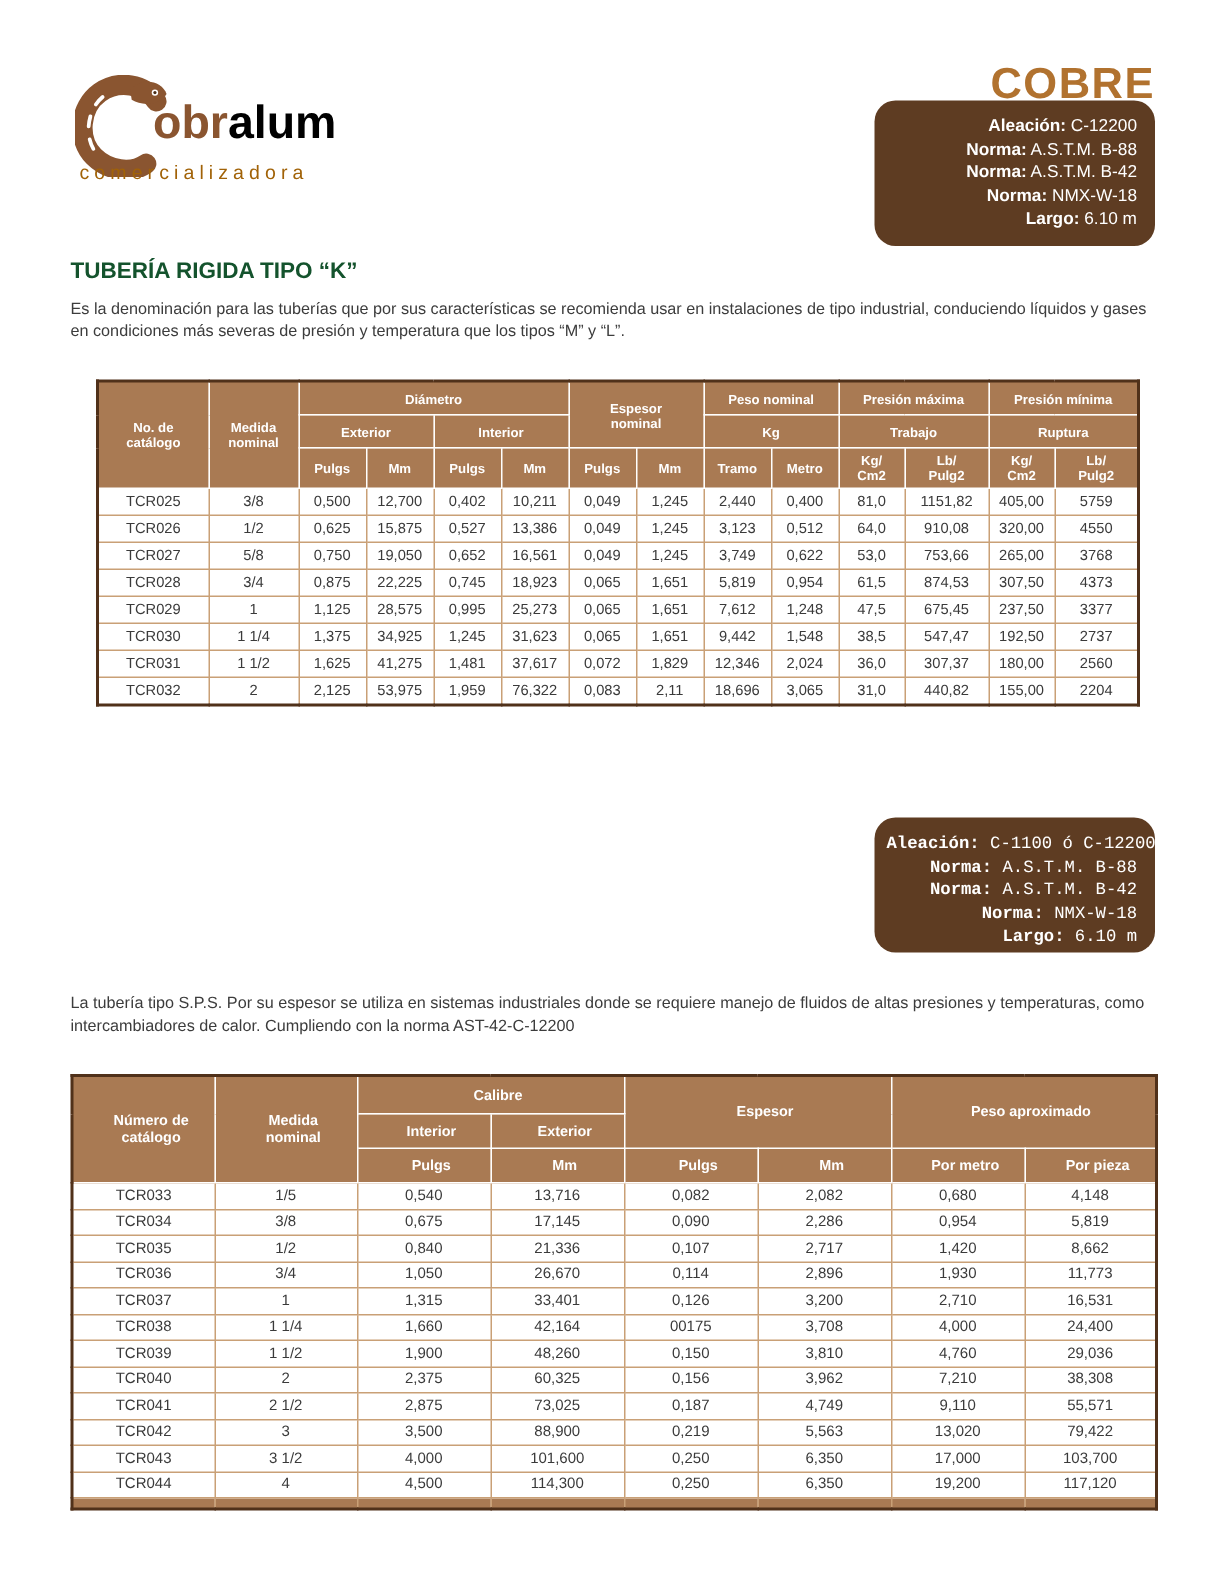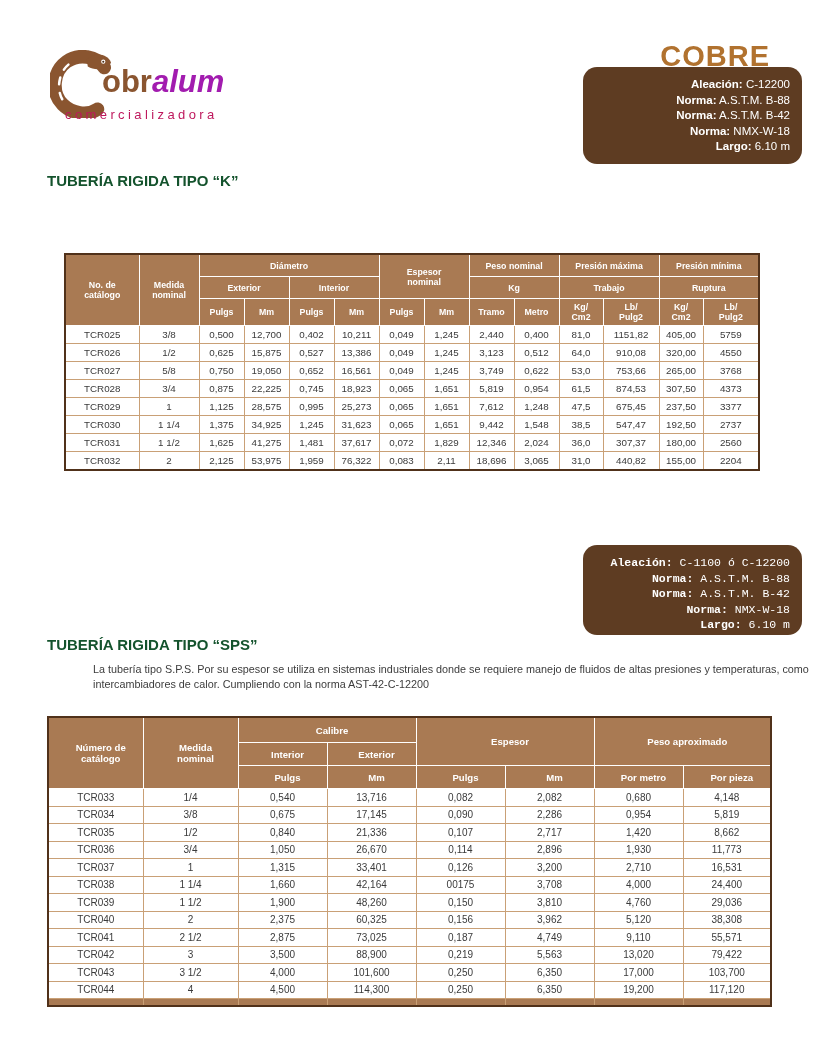--- a/index.html
+++ b/index.html
@@ -4,41 +4,41 @@
 <style>
   html,body{margin:0;padding:0;background:#fff;}
   .page{position:relative;width:816px;height:1056px;background:#fff;overflow:hidden;
         font-family:"Liberation Sans", sans-serif;}
 
   
   .logo{position:absolute;left:50px;top:50px;width:200px;height:72px;}
   .cobra{position:absolute;left:0;top:0;}
   .wordmark{position:absolute;left:52px;top:14px;font-size:31px;font-weight:bold;letter-spacing:0;}
   .wm-brown{color:#8a5530;}
-  .wm-gray{color:#a21caf;font-style:italic;}
-  .tagline{position:absolute;left:3px;top:57px;font-size:13px;letter-spacing:3.4px;color:#be185d;margin-left:12px;}
+  .wm-gray{color:#000000;}
+  .tagline{position:absolute;left:3px;top:57px;font-size:13px;letter-spacing:3.4px;color:#a16207;}
 
   
   .product-title{position:absolute;right:46px;top:40px;font-size:29px;font-weight:bold;
                  color:#b1722f;letter-spacing:1px;}
-  .spec-badge{position:absolute;left:583px;width:219px;background:#5e3c22;border-radius:14px;
+  .spec-badge{position:absolute;left:583px;width:187px;background:#5e3c22;border-radius:14px;
               box-sizing:border-box;padding:10px 12px 8px 8px;text-align:right;color:#fff;}
   .spec-badge.k{top:67px;height:97px;}
   .spec-badge.sps{top:545px;height:90px;font-family:Liberation Mono, monospace;}
   .spec-line{font-size:11.5px;line-height:15.6px;white-space:nowrap;}
   .spec-label{font-weight:bold;}
 
   
   .section-title{position:absolute;left:47px;font-size:15px;font-weight:bold;color:#14532d;}
   .section-title.k{top:172px;}
   .section-title.sps{top:636px;}
   .section-desc{position:absolute;left:47px;width:724px;font-size:10.8px;line-height:1.4;
                 color:#3c3c3c;}
   .section-desc.k{top:199px;}
-  .section-desc.sps{top:662px;margin-left:46px;}
+  .section-desc.sps{top:662px;}
 
   
   table{border-collapse:collapse;table-layout:fixed;position:absolute;background:#fff;
         border:2px solid #50311a;}
   th{background:#a97a53;color:#fff;border:1px solid #fff;font-weight:bold;
      text-align:center;vertical-align:middle;white-space:pre-line;padding:1px 2px;}
   td{border:1px solid #c9a076;color:#3a3a3a;text-align:center;vertical-align:middle;
      padding:0 2px;}
   .tk{left:64px;top:253px;width:694px;}
   .tk th{font-size:8.8px;}
@@ -75,20 +75,21 @@
 
   <div class="spec-badge k">
     <div class="spec-line"><span class="spec-label">Aleación:</span> <span>C-12200</span></div>
     <div class="spec-line"><span class="spec-label">Norma:</span> <span>A.S.T.M. B-88</span></div>
     <div class="spec-line"><span class="spec-label">Norma:</span> <span>A.S.T.M. B-42</span></div>
     <div class="spec-line"><span class="spec-label">Norma:</span> <span>NMX-W-18</span></div>
     <div class="spec-line"><span class="spec-label">Largo:</span> <span>6.10 m</span></div>
   </div>
 
   <div class="section-title k">TUBERÍA RIGIDA TIPO “K”</div>
+  <div class="section-desc k">Es la denominación para las tuberías que por sus características se recomienda usar en instalaciones de tipo industrial, conduciendo líquidos y gases en condiciones más severas de presión y temperatura que los tipos “M” y “L”.</div>
 
   <table class="tk">
     <colgroup>
       <col style="width:74px">
         <col style="width:60px">
       <col style="width:45px">
         <col style="width:45px">
         <col style="width:45px">
         <col style="width:45px">
       <col style="width:45px">
@@ -272,21 +273,20 @@
   </table>
 
   <div class="spec-badge sps">
     <div class="spec-line"><span class="spec-label">Aleación:</span> <span>C-1100 ó C-12200</span></div>
     <div class="spec-line"><span class="spec-label">Norma:</span> <span>A.S.T.M. B-88</span></div>
     <div class="spec-line"><span class="spec-label">Norma:</span> <span>A.S.T.M. B-42</span></div>
     <div class="spec-line"><span class="spec-label">Norma:</span> <span>NMX-W-18</span></div>
     <div class="spec-line"><span class="spec-label">Largo:</span> <span>6.10 m</span></div>
   </div>
 
-  <div class="section-title sps">TUBERÍA RIGIDA TIPO “SPS”</div>
   <div class="section-desc sps">La tubería tipo S.P.S. Por su espesor se utiliza en sistemas industriales donde se requiere manejo de fluidos de altas presiones y temperaturas, como intercambiadores de calor. Cumpliendo con la norma AST-42-C-12200</div>
 
   <table class="tsps">
     <colgroup>
       <col style="width:95px">
         <col style="width:95px">
       <col style="width:89px">
         <col style="width:89px">
         <col style="width:89px">
       <col style="width:89px">
@@ -312,21 +312,21 @@
         <th>Mm</th>
         <th>Pulgs</th>
         <th>Mm</th>
         <th>Por metro</th>
         <th>Por pieza</th>
       </tr>
     </thead>
     <tbody>
         <tr>
           <td>TCR033</td>
-          <td>1/4</td>
+          <td>1/5</td>
           <td>0,540</td>
           <td>13,716</td>
           <td>0,082</td>
           <td>2,082</td>
           <td>0,680</td>
           <td>4,148</td>
         </tr>
         <tr>
           <td>TCR034</td>
           <td>3/8</td>
@@ -387,21 +387,21 @@
           <td>4,760</td>
           <td>29,036</td>
         </tr>
         <tr>
           <td>TCR040</td>
           <td>2</td>
           <td>2,375</td>
           <td>60,325</td>
           <td>0,156</td>
           <td>3,962</td>
-          <td>5,120</td>
+          <td>7,210</td>
           <td>38,308</td>
         </tr>
         <tr>
           <td>TCR041</td>
           <td>2 1/2</td>
           <td>2,875</td>
           <td>73,025</td>
           <td>0,187</td>
           <td>4,749</td>
           <td>9,110</td>

